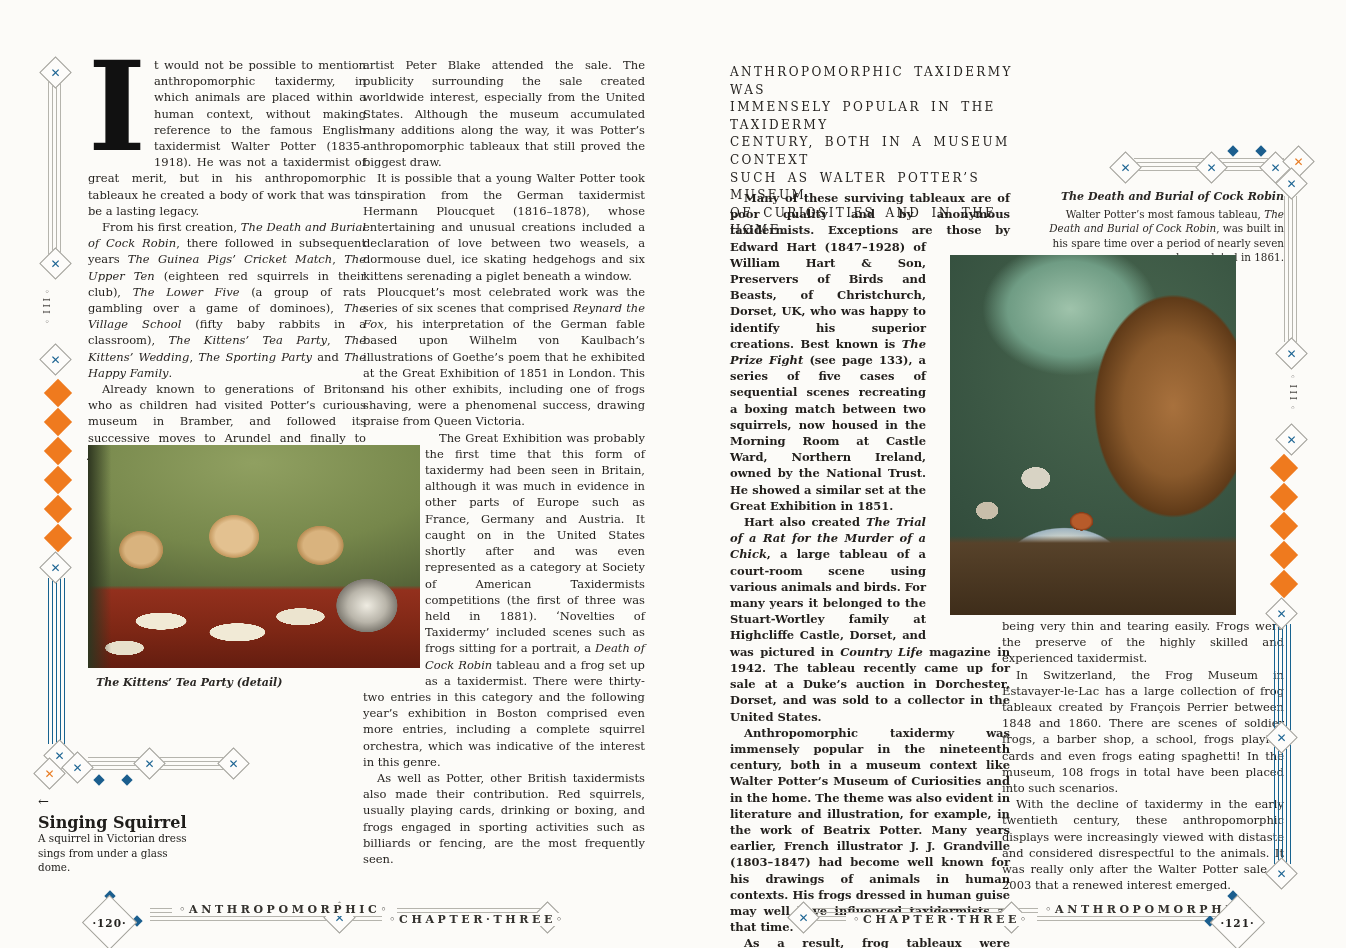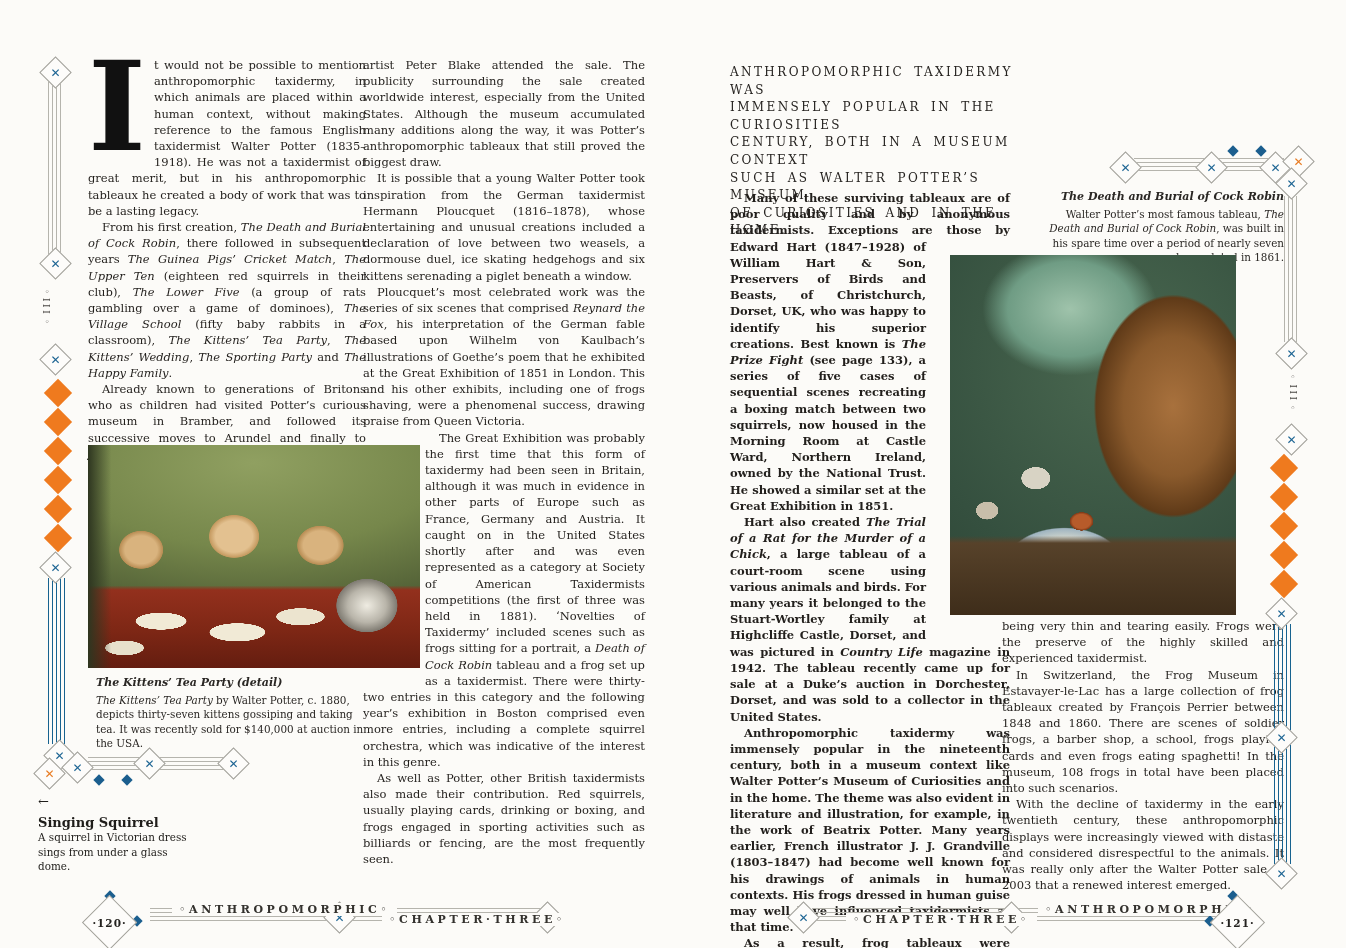--- a/index.html
+++ b/index.html
@@ -21,21 +21,21 @@
   
   .pullquote{position:absolute;left:730px;top:64px;width:300px;font-size:12px;line-height:17.6px;
     letter-spacing:2.4px;word-spacing:4px;color:#262320;}
   
   .caption{position:absolute;font-size:10.4px;line-height:14.6px;color:#2a2724;}
   .caption .cap-title{font-weight:bold;font-style:italic;font-size:11px;margin:0 0 2px 0;}
   .caption.right-al{text-align:right;}
   
   .margin-note{position:absolute;left:38px;top:795px;width:160px;font-size:10.4px;line-height:14.5px;}
   .margin-note .arrow{font-size:13px;display:block;margin-bottom:6px;}
-  .margin-note .mn-title{font-weight:bold;font-size:13px;}
+  .margin-note .mn-title{font-weight:bold;font-size:16px;}
   
   .photo{position:absolute;}
   .photo-kittens{
     left:88px;top:445px;width:332px;height:223px;
     background:
       linear-gradient(to right,#2e3620 0%,rgba(0,0,0,0) 7%),
       radial-gradient(55px 48px at 84% 72%,#efece2 0%,#b9b5aa 35%,#7f7b72 55%,rgba(0,0,0,0) 56%),
       radial-gradient(42px 14px at 22% 79%,#f1ead6 0 60%,rgba(0,0,0,0) 61%),
       radial-gradient(46px 15px at 45% 84%,#f1ead6 0 60%,rgba(0,0,0,0) 61%),
       radial-gradient(40px 14px at 64% 77%,#ece4cf 0 60%,rgba(0,0,0,0) 61%),
@@ -113,21 +113,20 @@
       <span class="dropcap">I</span><span>t would not be possible to mention anthropomorphic taxidermy, in which animals are placed within a human context, without making reference to the famous English taxidermist Walter Potter (1835–1918). He was not a taxidermist of great merit, but in his anthropomorphic tableaux he created a body of work that was to be a lasting legacy.</span>
     </p>
     <p>From his first creation, <i>The Death and Burial of Cock Robin</i>, there followed in subsequent years <i>The Guinea Pigs’ Cricket Match</i>, <i>The Upper Ten</i> (eighteen red squirrels in their club), <i>The Lower Five</i> (a group of rats gambling over a game of dominoes), <i>The Village School</i> (fifty baby rabbits in a classroom), <i>The Kittens’ Tea Party</i>, <i>The Kittens’ Wedding</i>, <i>The Sporting Party</i> and <i>The Happy Family</i>.</p>
     <p>Already known to generations of Britons who as children had visited Potter’s curious museum in Bramber, and followed its successive moves to Arundel and finally to Jamaica Inn, Bodmin, the collection reached a far wider audience when it was sold at auction in 2003. There was interest from Damien Hirst and photographer David Bailey and</p>
   </div>
 
   <div class="photo photo-kittens"></div>
 
   <div class="caption" style="left:96px;top:676px;width:274px;">
     <p class="cap-title">The Kittens’ Tea Party (detail)</p>
-    <span><i>The Kittens’ Tea Party</i> by Walter Potter, c. 1880, depicts thirty-seven kittens gossiping and taking tea. It was recently sold for $140,000 at auction in the USA.</span>
   </div>
 
   <div class="margin-note">
     <span class="arrow">←</span>
     <span class="mn-title">Singing Squirrel</span><br>
     <span>A squirrel in Victorian dress sings from under a glass dome.</span>
   </div>
 
   <div class="col" style="left:363px;top:57px;width:282px;">
     <span class="wrap-spacer-left"></span>
@@ -147,21 +146,21 @@
   <div class="footlabel" style="left:172px;top:903px;">◦ANTHROPOMORPHIC◦</div>
   <div class="xd" style="left:328px;top:906px;"></div>
   <div class="footlabel" style="left:382px;top:913px;">◦CHAPTER·THREE◦</div>
   <div class="xd" style="left:536px;top:906px;"></div>
 </section>
 
 <section>
 
   <div class="pullquote">
     <div>ANTHROPOMORPHIC TAXIDERMY WAS</div>
-    <div>IMMENSELY POPULAR IN THE CURIOSITIES</div>
+    <div>IMMENSELY POPULAR IN THE TAXIDERMY</div>
     <div>CENTURY, BOTH IN A MUSEUM CONTEXT</div>
     <div>SUCH AS WALTER POTTER’S MUSEUM</div>
     <div>OF CURIOSITIES AND IN THE HOME.</div>
   </div>
 
   <div class="xd" style="left:1114px;top:156px;"></div>
   <div class="hband" style="left:1134px;top:158px;width:150px;"></div>
   <div class="xd" style="left:1200px;top:156px;"></div>
   <div class="xd" style="left:1264px;top:156px;"></div>
   <div class="sd" style="left:1229px;top:147px;"></div>

